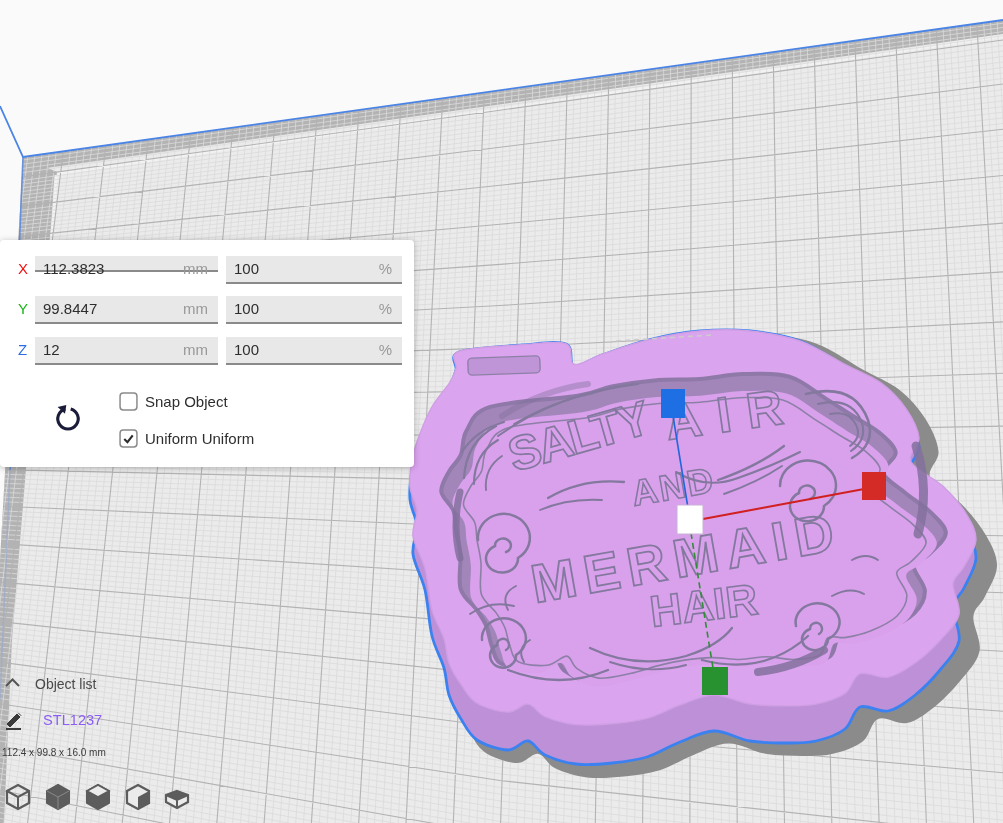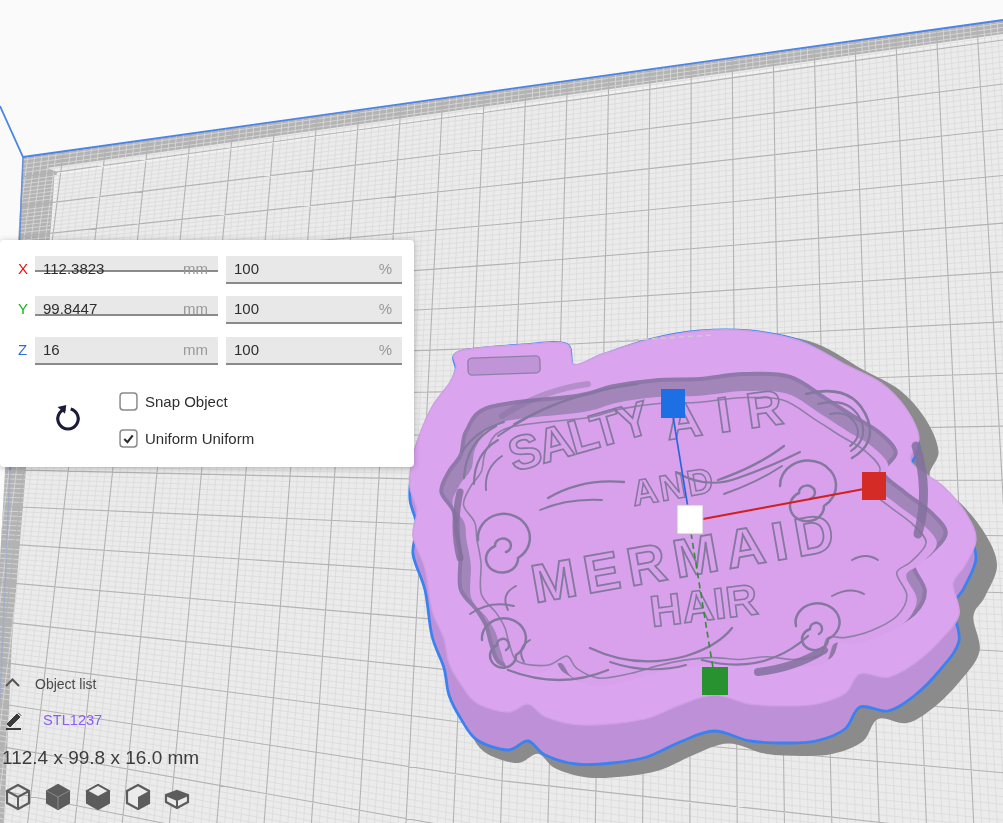--- a/index.html
+++ b/index.html
@@ -95,31 +95,31 @@
 <span style="position:absolute;left:18px;top:20px;font-size:15px;color:#ee1111">X</span>
       <div style="position:absolute;left:35px;top:16px;width:183px;height:16px;background:#e8e8e8;border-bottom:2px solid #8a8a8a">
         <span style="position:absolute;left:8px;top:4px;font-size:15px;color:#2e2e2e">112.3823</span>
         <span style="position:absolute;right:10px;top:4px;font-size:15px;color:#999999">mm</span>
       </div>
       <div style="position:absolute;left:226px;top:16px;width:176px;height:28px;background:#e8e8e8;border-bottom:2px solid #8a8a8a">
         <span style="position:absolute;left:8px;top:4px;font-size:15px;color:#2e2e2e">100</span>
         <span style="position:absolute;right:10px;top:4px;font-size:15px;color:#999999">%</span>
       </div>
       <span style="position:absolute;left:18px;top:60px;font-size:15px;color:#16b516">Y</span>
-      <div style="position:absolute;left:35px;top:56px;width:183px;height:20px;background:#e8e8e8;border-bottom:2px solid #8a8a8a">
+      <div style="position:absolute;left:35px;top:56px;width:183px;height:28px;background:#e8e8e8;border-bottom:2px solid #8a8a8a">
         <span style="position:absolute;left:8px;top:4px;font-size:15px;color:#2e2e2e">99.8447</span>
         <span style="position:absolute;right:10px;top:4px;font-size:15px;color:#999999">mm</span>
       </div>
       <div style="position:absolute;left:226px;top:56px;width:176px;height:28px;background:#e8e8e8;border-bottom:2px solid #8a8a8a">
         <span style="position:absolute;left:8px;top:4px;font-size:15px;color:#2e2e2e">100</span>
         <span style="position:absolute;right:10px;top:4px;font-size:15px;color:#999999">%</span>
       </div>
       <span style="position:absolute;left:18px;top:101px;font-size:15px;color:#2d6ce5">Z</span>
       <div style="position:absolute;left:35px;top:97px;width:183px;height:28px;background:#e8e8e8;border-bottom:2px solid #8a8a8a">
-        <span style="position:absolute;left:8px;top:4px;font-size:15px;color:#2e2e2e">16</span>
+        <span style="position:absolute;left:8px;top:4px;font-size:15px;color:#2e2e2e">12</span>
         <span style="position:absolute;right:10px;top:4px;font-size:15px;color:#999999">mm</span>
       </div>
       <div style="position:absolute;left:226px;top:97px;width:176px;height:28px;background:#e8e8e8;border-bottom:2px solid #8a8a8a">
         <span style="position:absolute;left:8px;top:4px;font-size:15px;color:#2e2e2e">100</span>
         <span style="position:absolute;right:10px;top:4px;font-size:15px;color:#999999">%</span>
       </div>
 <svg style="position:absolute;left:54px;top:164px" width="30" height="30" viewBox="0 0 30 30">
 <path d="M16.7,4.9 A10.2,10.2 0 1 1 11.3,4.9" fill="none" stroke="#1b1b3a" stroke-width="3.1"></path>
 <path d="M3.6,3.1 L12.3,1 L11,9.8 Z" fill="#1b1b3a" stroke="none"></path>
 </svg>
@@ -135,21 +135,21 @@
 </div>
 <svg style="position:absolute;left:4px;top:677px" width="17" height="12" viewBox="0 0 17 12">
       <path d="M2,9 L8.5,2.5 L15,9" fill="none" stroke="#555" stroke-width="2"></path>
     </svg>
 <span style="position:absolute;left:35px;top:676px;font-size:14px;color:#4a4a4a">Object list</span>
 <svg style="position:absolute;left:5px;top:712px" width="21" height="18" viewBox="0 0 21 18">
 <path d="M2,12 L12,2 L15,5 L5,15 Z M13.2,0.8 L16.2,3.8" fill="#3a3a3a" stroke="#3a3a3a" stroke-width="1"></path>
 <path d="M1,17 H16" stroke="#3a3a3a" stroke-width="2"></path>
 </svg>
 <span style="position:absolute;left:43px;top:712px;font-size:14.6px;color:#8b5cf6">STL1237</span>
-<span style="position:absolute;left:2px;top:747px;font-size:19px;color:#3c3c3c">112.4 x 99.8 x 16.0 mm</span>
+<span style="position:absolute;left:2px;top:747px;font-size:10px;color:#3c3c3c">112.4 x 99.8 x 16.0 mm</span>
 <svg style="position:absolute;left:5px;top:783px" width="26" height="28" viewBox="0 0 26 28">
       <path d="M13,2 L24,8 V20 L13,26 L2,20 V8 Z" fill="none" stroke="#5c5c5c" stroke-width="2.2"></path>
       <path d="M2,8 L13,14 L24,8 M13,14 V26" fill="none" stroke="#5c5c5c" stroke-width="2"></path>
     </svg>
     <svg style="position:absolute;left:45px;top:783px" width="26" height="28" viewBox="0 0 26 28">
       <path d="M13,2 L24,8 V20 L13,26 L2,20 V8 Z" fill="#5c5c5c" stroke="#5c5c5c" stroke-width="2"></path>
       <path d="M2,8 L13,14 L24,8 M13,14 V26" fill="none" stroke="#8a8a8a" stroke-width="1"></path>
     </svg>
     <svg style="position:absolute;left:85px;top:783px" width="26" height="28" viewBox="0 0 26 28">
       <path d="M13,2 L24,8 V20 L13,26 L2,20 V8 Z" fill="#5c5c5c" stroke="#5c5c5c" stroke-width="2"></path>

